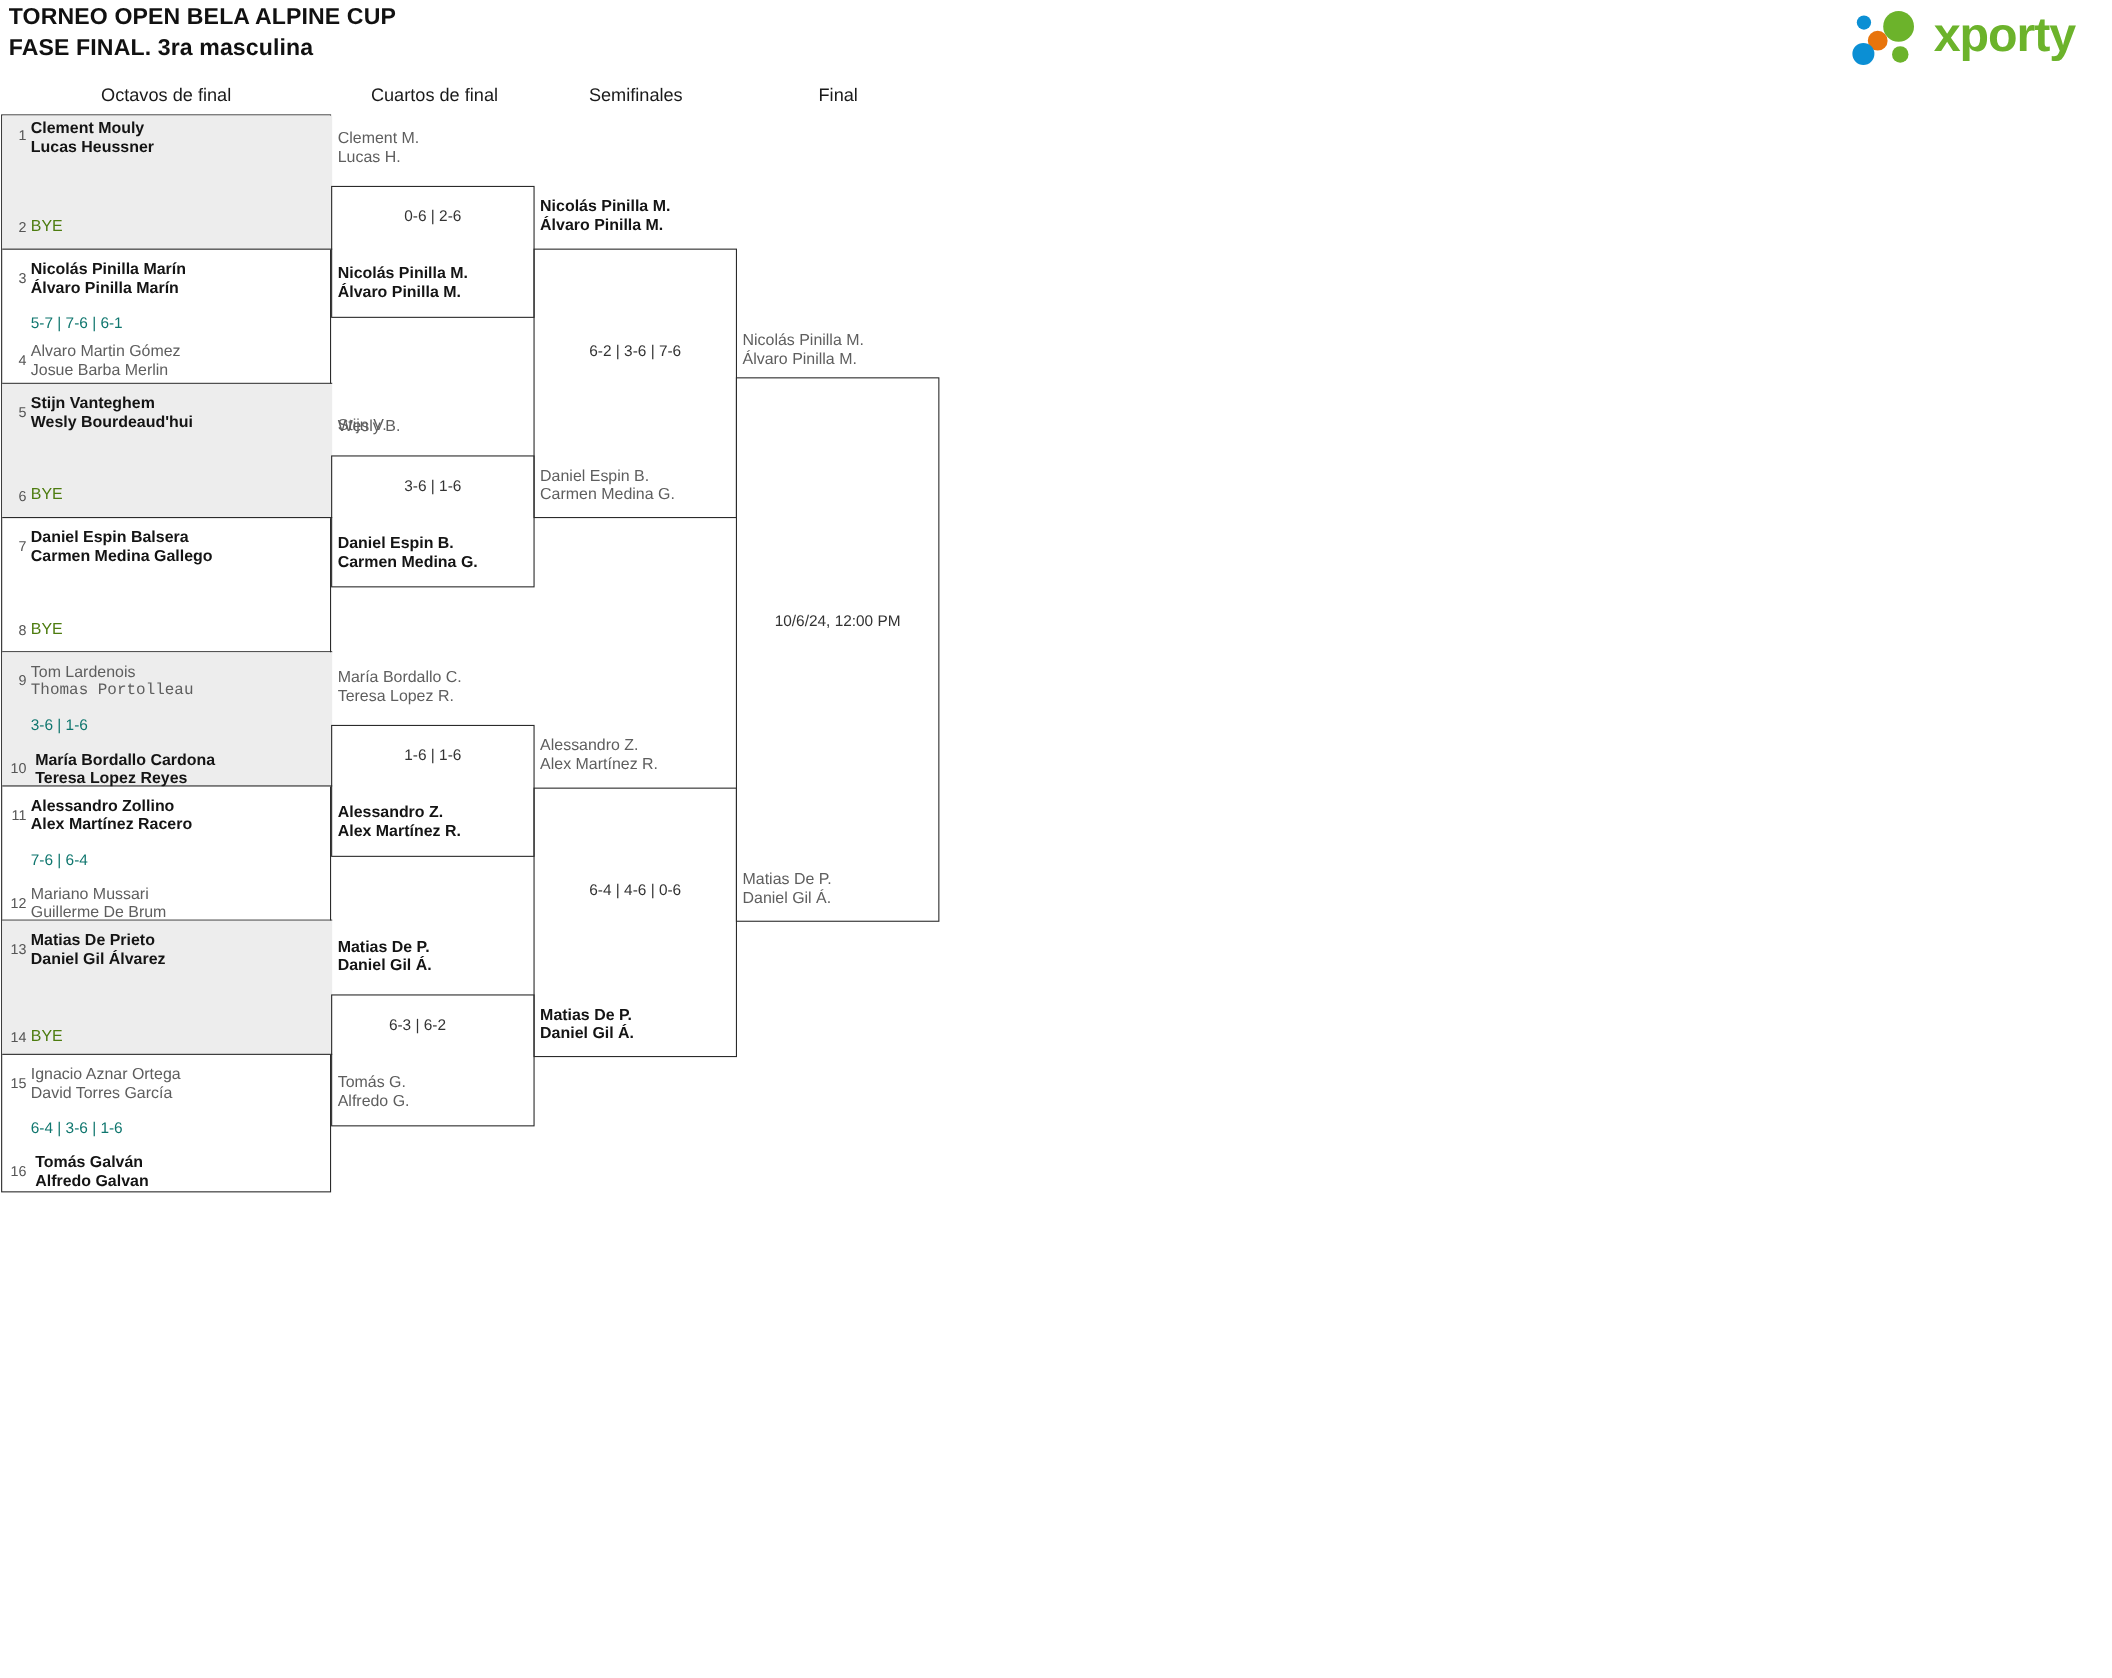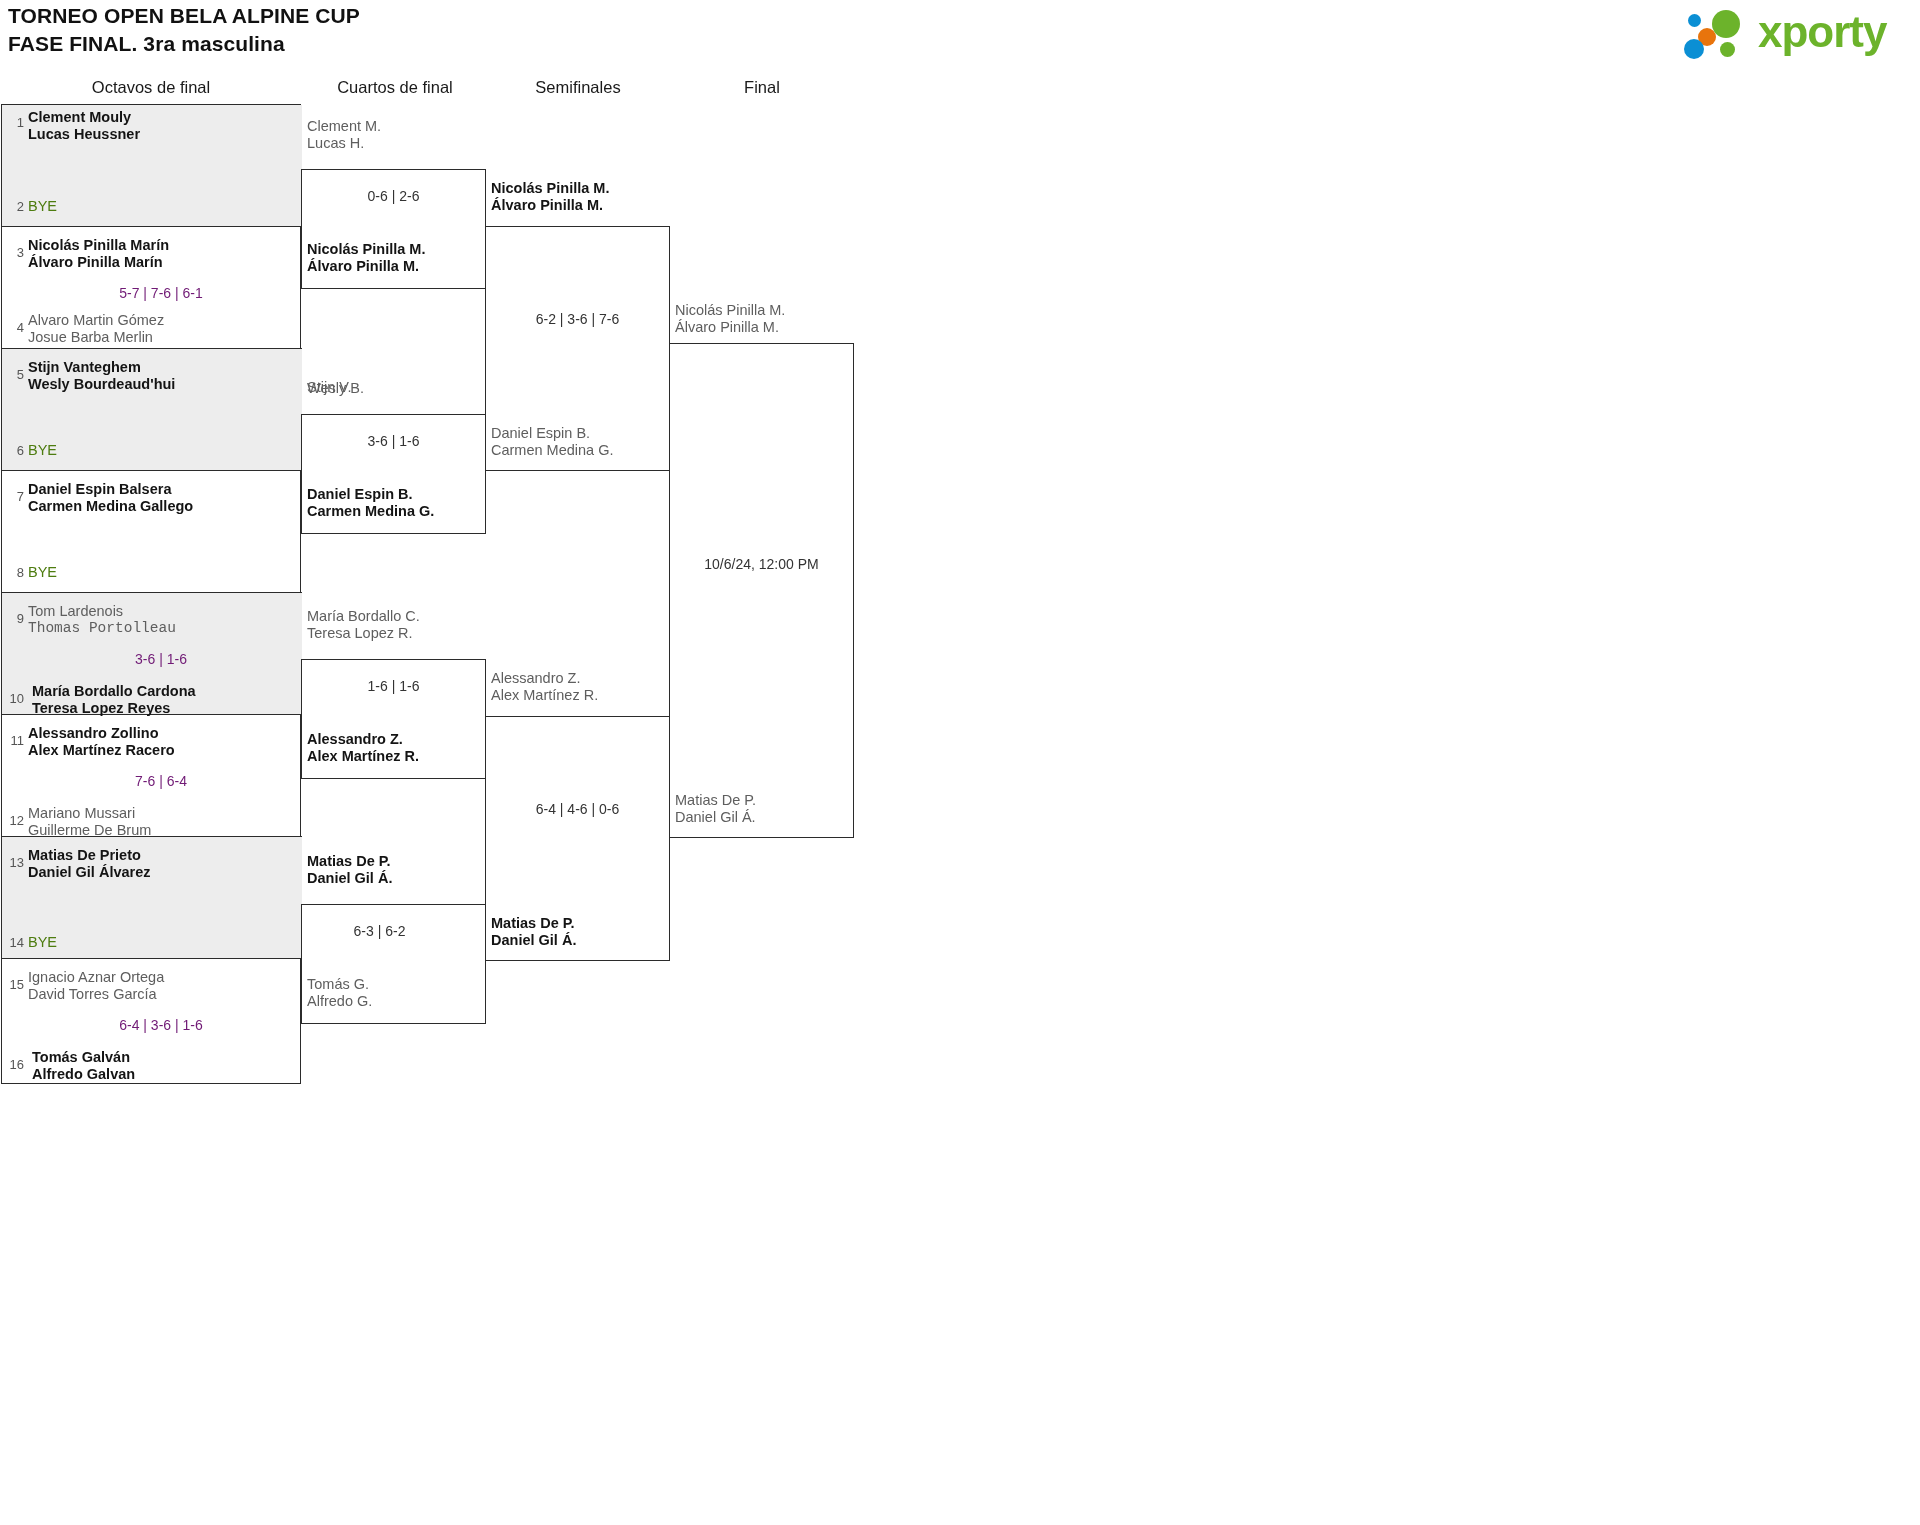--- a/index.html
+++ b/index.html
@@ -50,22 +50,22 @@
     font-size:13px;color:#555555;line-height:15px;
   }
   .team{
     position:absolute;left:26px;right:4px;
     font-size:14.5px;line-height:17.5px;white-space:nowrap;
   }
   .team.win{font-weight:700;color:#141414;}
   .team.lose{font-weight:400;color:#5e5e5e;}
   .team.bye{font-weight:400;color:#4d7c0f;font-size:14.5px;}
   .r1-score{
-    position:absolute;left:26px;width:266px;text-align:center;
-    font-size:14px;color:#701a75;line-height:16px;
+    position:absolute;left:26px;width:266px;text-align:left;
+    font-size:14px;color:#0f766e;line-height:16px;
   }
 
   
   .mbox{
     position:absolute;box-sizing:border-box;
     border:1px solid #2b2b2b;
   }
   .mscore{
     position:absolute;text-align:center;
     font-size:14px;color:#333333;line-height:16px;white-space:nowrap;

